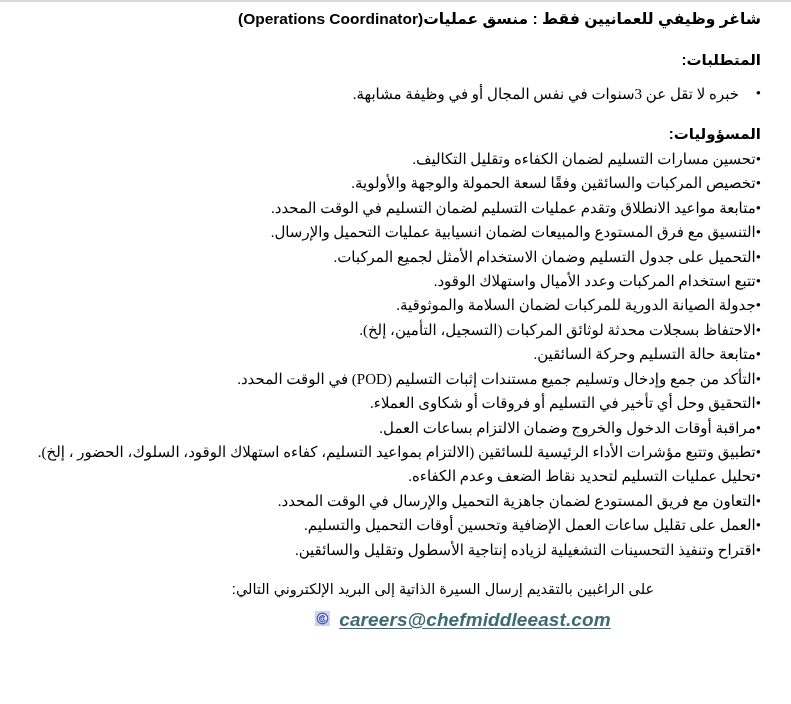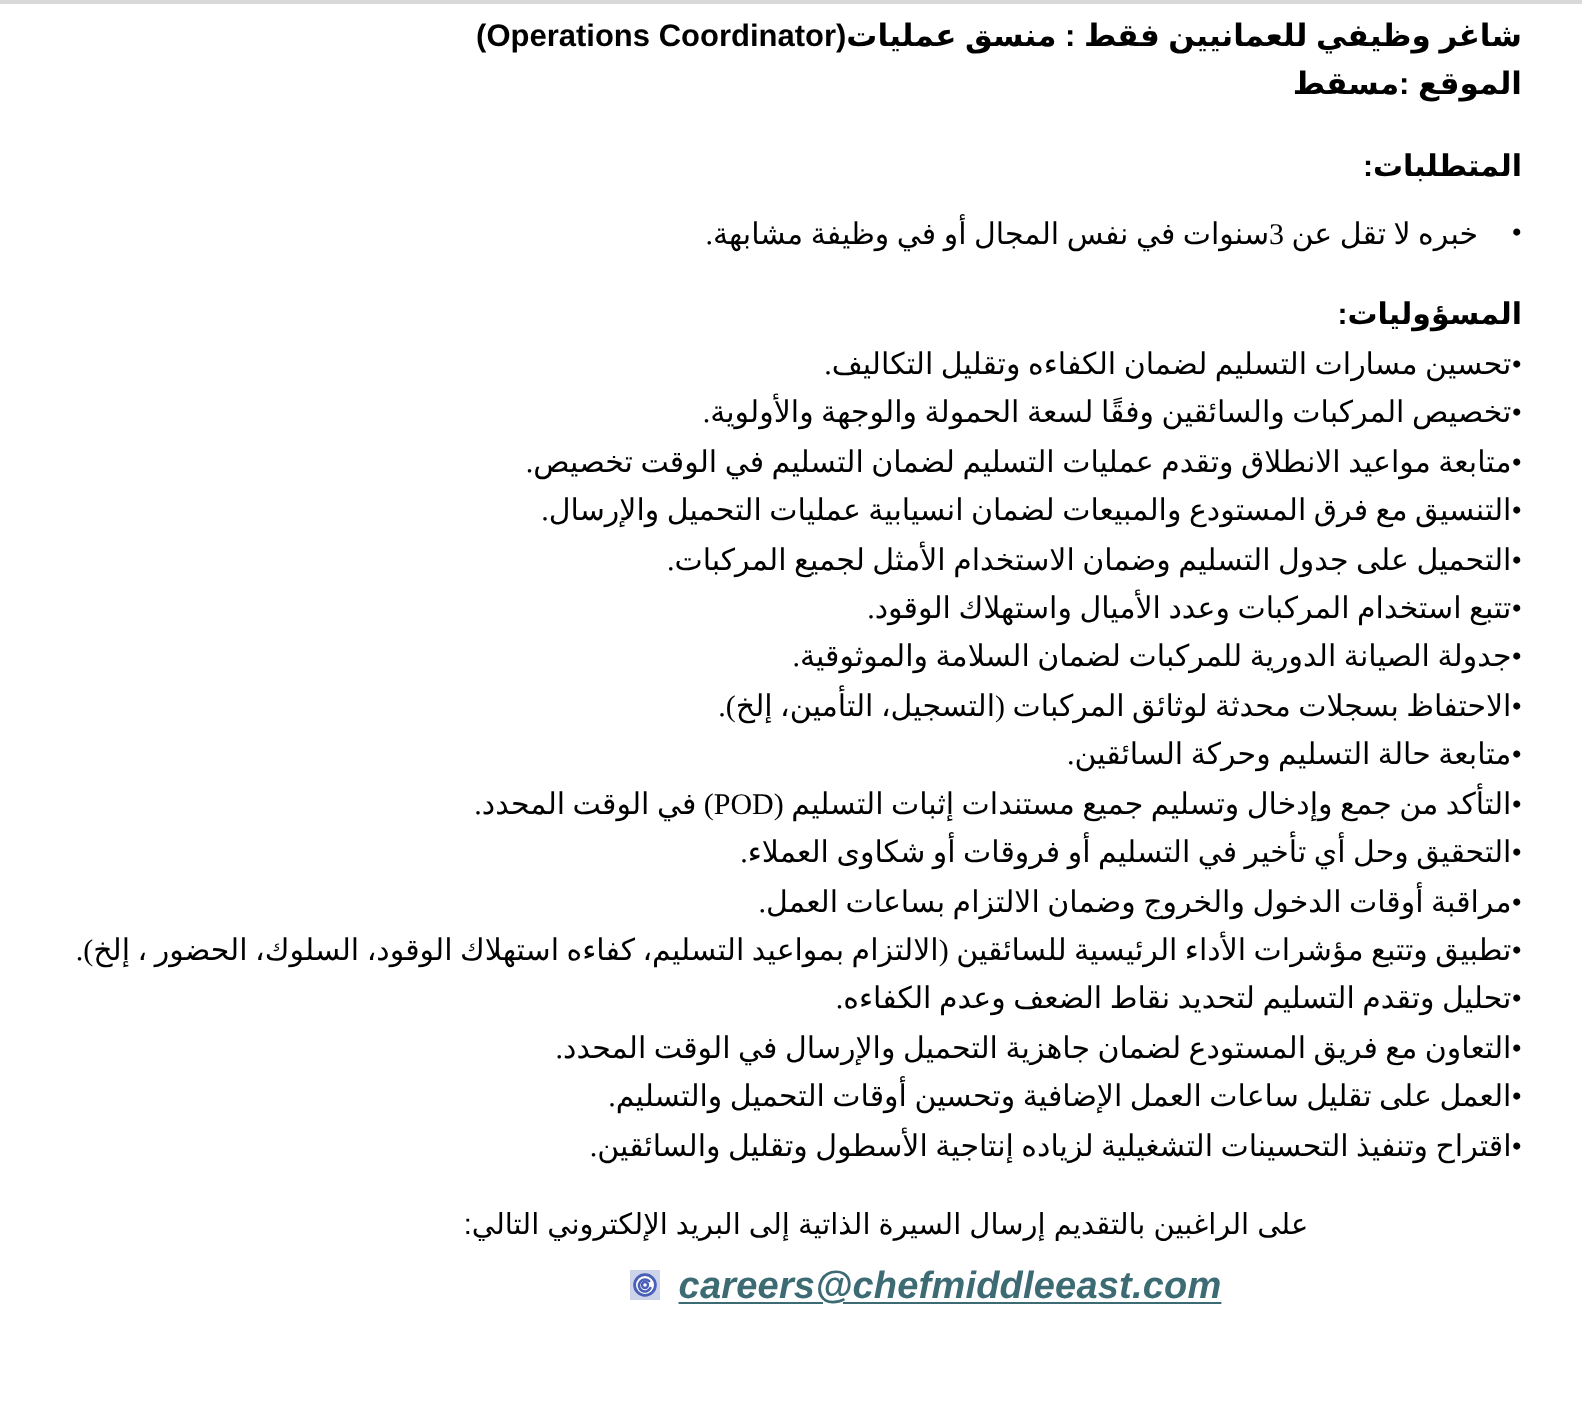--- a/index.html
+++ b/index.html
@@ -151,45 +151,44 @@
 </style>
 </head>
 <body>
 
 <div class="top-rule"></div>
 
 <div class="page">
 
   <h1 class="doc-title">شاغر وظيفي للعمانيين فقط : منسق عمليات(Operations Coordinator)</h1>
 
-  <div class="doc-subtitle">الموقع :مسقط</div>
 
   <div class="section-heading" id="requirements-heading">المتطلبات:</div>
 
   <ul class="req-list">
     <li>خبره لا تقل عن 3سنوات في نفس المجال أو في وظيفة مشابهة.</li>
   </ul>
 
   <div class="section-heading" id="responsibilities-heading">المسؤوليات:</div>
 
   <ul class="resp-list">
     <li><span class="dot">•</span><span>تحسين مسارات التسليم لضمان الكفاءه وتقليل التكاليف.</span></li>
     <li><span class="dot">•</span><span>تخصيص المركبات والسائقين وفقًا لسعة الحمولة والوجهة والأولوية.</span></li>
-    <li><span class="dot">•</span><span>متابعة مواعيد الانطلاق وتقدم عمليات التسليم لضمان التسليم في الوقت تخصيص.</span></li>
+    <li><span class="dot">•</span><span>متابعة مواعيد الانطلاق وتقدم عمليات التسليم لضمان التسليم في الوقت المحدد.</span></li>
     <li><span class="dot">•</span><span>التنسيق مع فرق المستودع والمبيعات لضمان انسيابية عمليات التحميل والإرسال.</span></li>
     <li><span class="dot">•</span><span>التحميل على جدول التسليم وضمان الاستخدام الأمثل لجميع المركبات.</span></li>
     <li><span class="dot">•</span><span>تتبع استخدام المركبات وعدد الأميال واستهلاك الوقود.</span></li>
     <li><span class="dot">•</span><span>جدولة الصيانة الدورية للمركبات لضمان السلامة والموثوقية.</span></li>
     <li><span class="dot">•</span><span>الاحتفاظ بسجلات محدثة لوثائق المركبات (التسجيل، التأمين، إلخ).</span></li>
     <li><span class="dot">•</span><span>متابعة حالة التسليم وحركة السائقين.</span></li>
     <li><span class="dot">•</span><span>التأكد من جمع وإدخال وتسليم جميع مستندات إثبات التسليم (POD) في الوقت المحدد.</span></li>
     <li><span class="dot">•</span><span>التحقيق وحل أي تأخير في التسليم أو فروقات أو شكاوى العملاء.</span></li>
     <li><span class="dot">•</span><span>مراقبة أوقات الدخول والخروج وضمان الالتزام بساعات العمل.</span></li>
     <li><span class="dot">•</span><span>تطبيق وتتبع مؤشرات الأداء الرئيسية للسائقين (الالتزام بمواعيد التسليم، كفاءه استهلاك الوقود، السلوك، الحضور ، إلخ).</span></li>
-    <li><span class="dot">•</span><span>تحليل وتقدم التسليم لتحديد نقاط الضعف وعدم الكفاءه.</span></li>
+    <li><span class="dot">•</span><span>تحليل عمليات التسليم لتحديد نقاط الضعف وعدم الكفاءه.</span></li>
     <li><span class="dot">•</span><span>التعاون مع فريق المستودع لضمان جاهزية التحميل والإرسال في الوقت المحدد.</span></li>
     <li><span class="dot">•</span><span>العمل على تقليل ساعات العمل الإضافية وتحسين أوقات التحميل والتسليم.</span></li>
     <li><span class="dot">•</span><span>اقتراح وتنفيذ التحسينات التشغيلية لزياده إنتاجية الأسطول وتقليل والسائقين.</span></li>
   </ul>
 
   <div class="apply-note">على الراغبين بالتقديم إرسال السيرة الذاتية إلى البريد الإلكتروني التالي:</div>
 
   <div class="email-row">
     <span class="email-icon">
       <svg width="15" height="15" viewBox="0 0 15 15" xmlns="http://www.w3.org/2000/svg">

